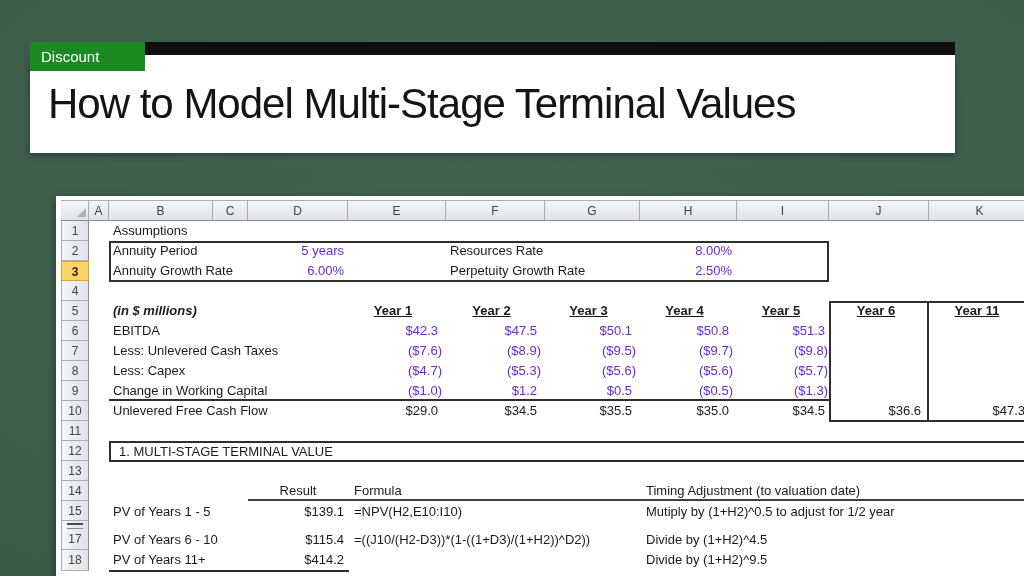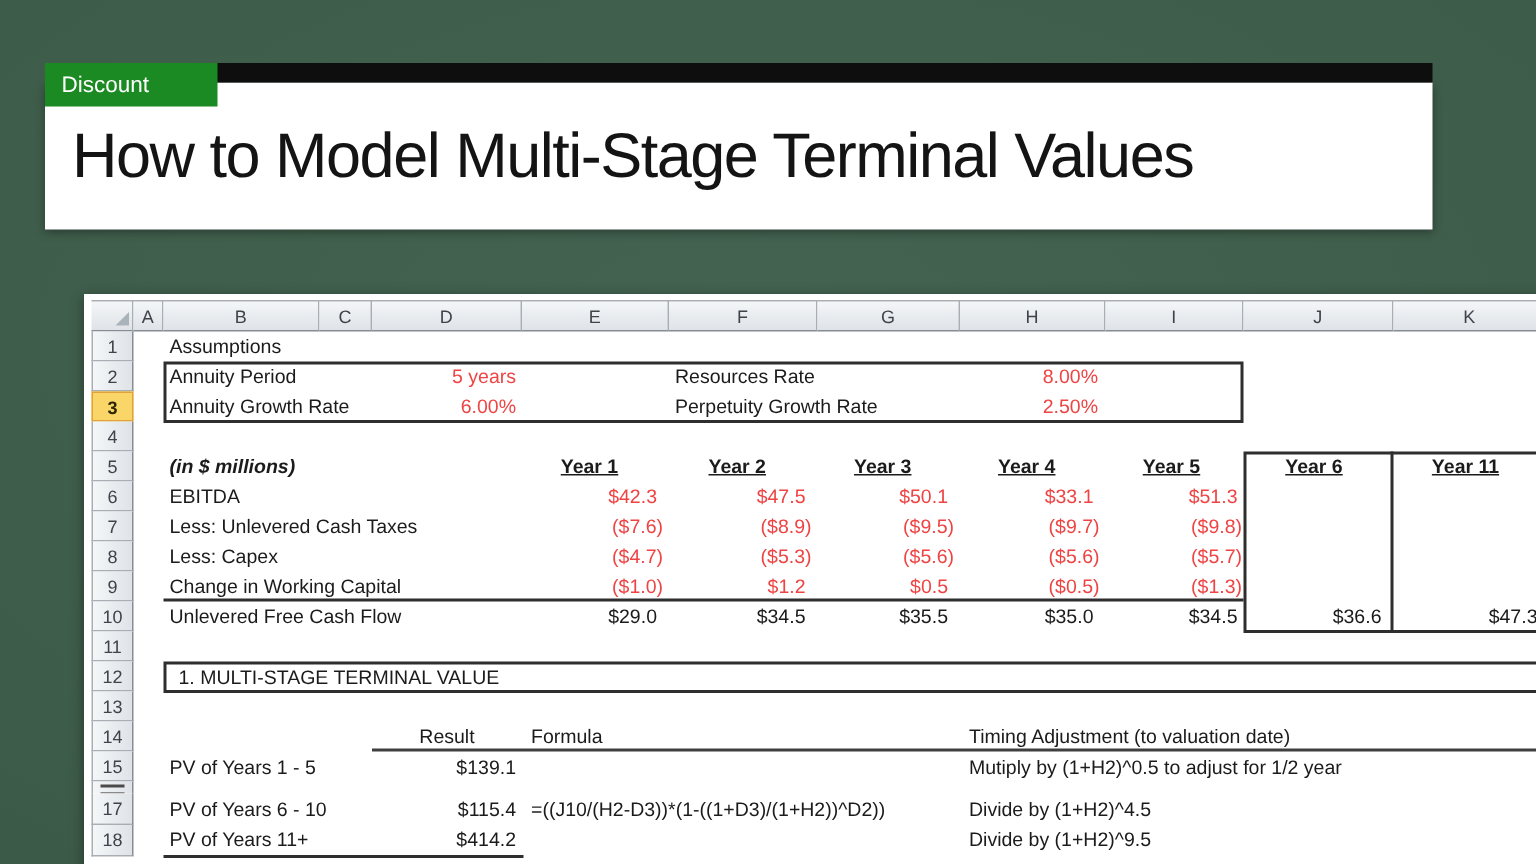--- a/index.html
+++ b/index.html
@@ -33,21 +33,21 @@
   .tri{position:absolute;right:2px;bottom:3px;width:0;height:0;display:block;
        border-left:9px solid transparent;border-bottom:9px solid #AAB2BA;}
 
   .cell{position:absolute;height:20px;line-height:20px;font-size:13px;color:#1b1b1b;white-space:nowrap;box-sizing:border-box;padding-left:4px;}
   .cB{left:53px;width:104px}.cD{left:192px;width:100px}
   .cE{left:292px;width:98px}.cF{left:390px;width:99px}.cG{left:489px;width:95px}
   .cH{left:584px;width:97px}.cI{left:681px;width:92px}.cJ{left:773px;width:100px}.cK{left:873px;width:102px}
   .num{text-align:right;padding-right:8px;padding-left:0;}
   .numd{text-align:right;padding-right:4px;padding-left:0;}
   .neg{padding-right:4px;}
-  .blue{color:#ef4444;}
+  .blue{color:#6d28d9;}
   .b{font-weight:normal;}
   .bi{font-weight:bold;font-style:italic;}
   .yearhdr{font-weight:bold;text-decoration:underline;text-align:center;}
 
   .box{position:absolute;border:2px solid #2e2e2e;box-sizing:border-box;pointer-events:none;}
   .vline{position:absolute;width:2px;background:#2e2e2e;pointer-events:none;}
   .hline{position:absolute;height:2px;background:#3f3f3f;pointer-events:none;}
 </style>
 </head>
 <body>
@@ -129,21 +129,21 @@
     <div class="cell cG num yearhdr" style="top:105px">Year 3</div>
     <div class="cell cH num yearhdr" style="top:105px">Year 4</div>
     <div class="cell cI numd yearhdr" style="top:105px">Year 5</div>
     <div class="cell cJ num yearhdr" style="top:105px;padding-right:6px">Year 6</div>
     <div class="cell cK num yearhdr" style="top:105px;padding-right:6px">Year 11</div>
 
     <div class="cell cB" style="top:125px">EBITDA</div>
     <div class="cell cE num blue" style="top:125px">$42.3</div>
     <div class="cell cF num blue" style="top:125px">$47.5</div>
     <div class="cell cG num blue" style="top:125px">$50.1</div>
-    <div class="cell cH num blue" style="top:125px">$33.1</div>
+    <div class="cell cH num blue" style="top:125px">$50.8</div>
     <div class="cell cI numd blue" style="top:125px">$51.3</div>
 
     <div class="cell cB" style="top:145px">Less: Unlevered Cash Taxes</div>
     <div class="cell cE num blue neg" style="top:145px">($7.6)</div>
     <div class="cell cF num blue neg" style="top:145px">($8.9)</div>
     <div class="cell cG num blue neg" style="top:145px">($9.5)</div>
     <div class="cell cH num blue neg" style="top:145px">($9.7)</div>
     <div class="cell cI num blue neg" style="top:145px;padding-right:1px">($9.8)</div>
 
     <div class="cell cB" style="top:165px">Less: Capex</div>
@@ -170,20 +170,21 @@
     <div class="cell cK num b" style="top:205px;padding-right:6px">$47.3</div>
 
     <div class="cell cB b" style="top:246px;left:59px">1. MULTI-STAGE TERMINAL VALUE</div>
 
     <div class="cell cD b" style="top:285px;text-align:center;padding-left:0">Result</div>
     <div class="cell cE b" style="top:285px;left:294px">Formula</div>
     <div class="cell cH b" style="top:285px;left:586px;width:390px">Timing Adjustment (to valuation date)</div>
 
     <div class="cell cB" style="top:306px">PV of Years 1 - 5</div>
     <div class="cell cD numd" style="top:306px">$139.1</div>
+    <div class="cell cE" style="top:306px;left:294px;width:290px">=NPV(H2,E10:I10)</div>
     <div class="cell cH" style="top:306px;left:586px;width:390px">Mutiply by (1+H2)^0.5 to adjust for 1/2 year</div>
 
     <div class="cell cB" style="top:334px">PV of Years 6 - 10</div>
     <div class="cell cD numd" style="top:334px">$115.4</div>
     <div class="cell cE" style="top:334px;left:294px;width:290px">=((J10/(H2-D3))*(1-((1+D3)/(1+H2))^D2))</div>
     <div class="cell cH" style="top:334px;left:586px;width:390px">Divide by (1+H2)^4.5</div>
 
     <div class="cell cB" style="top:354px">PV of Years 11+</div>
     <div class="cell cD numd" style="top:354px">$414.2</div>
     <div class="cell cH" style="top:354px;left:586px;width:390px">Divide by (1+H2)^9.5</div>

